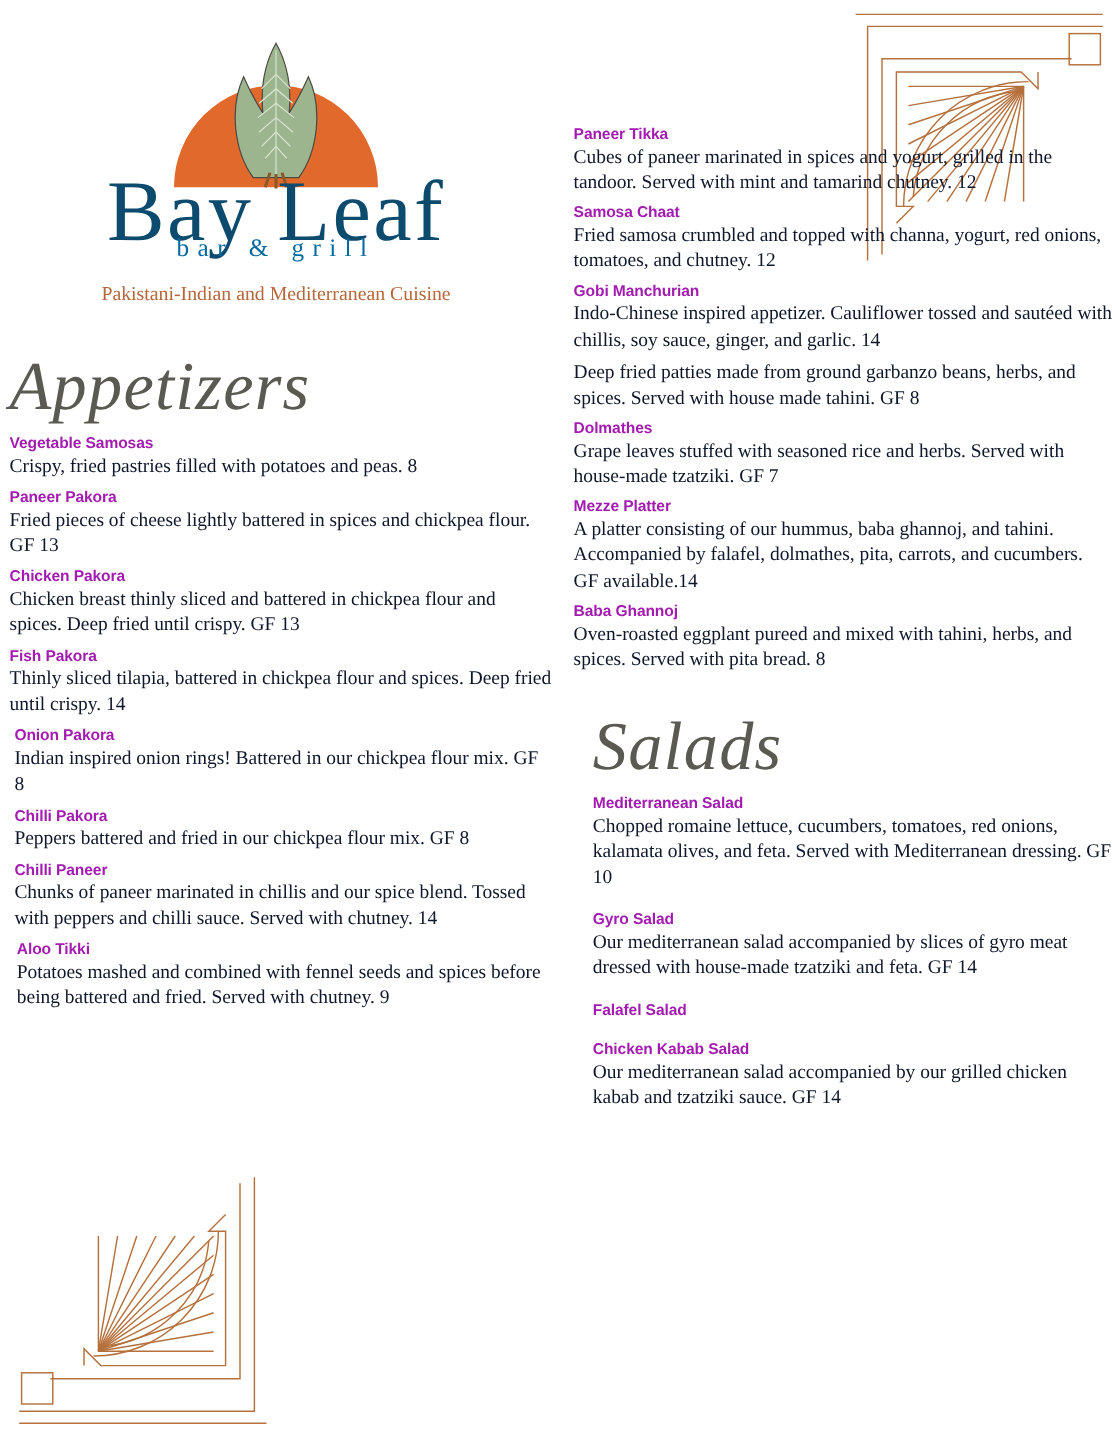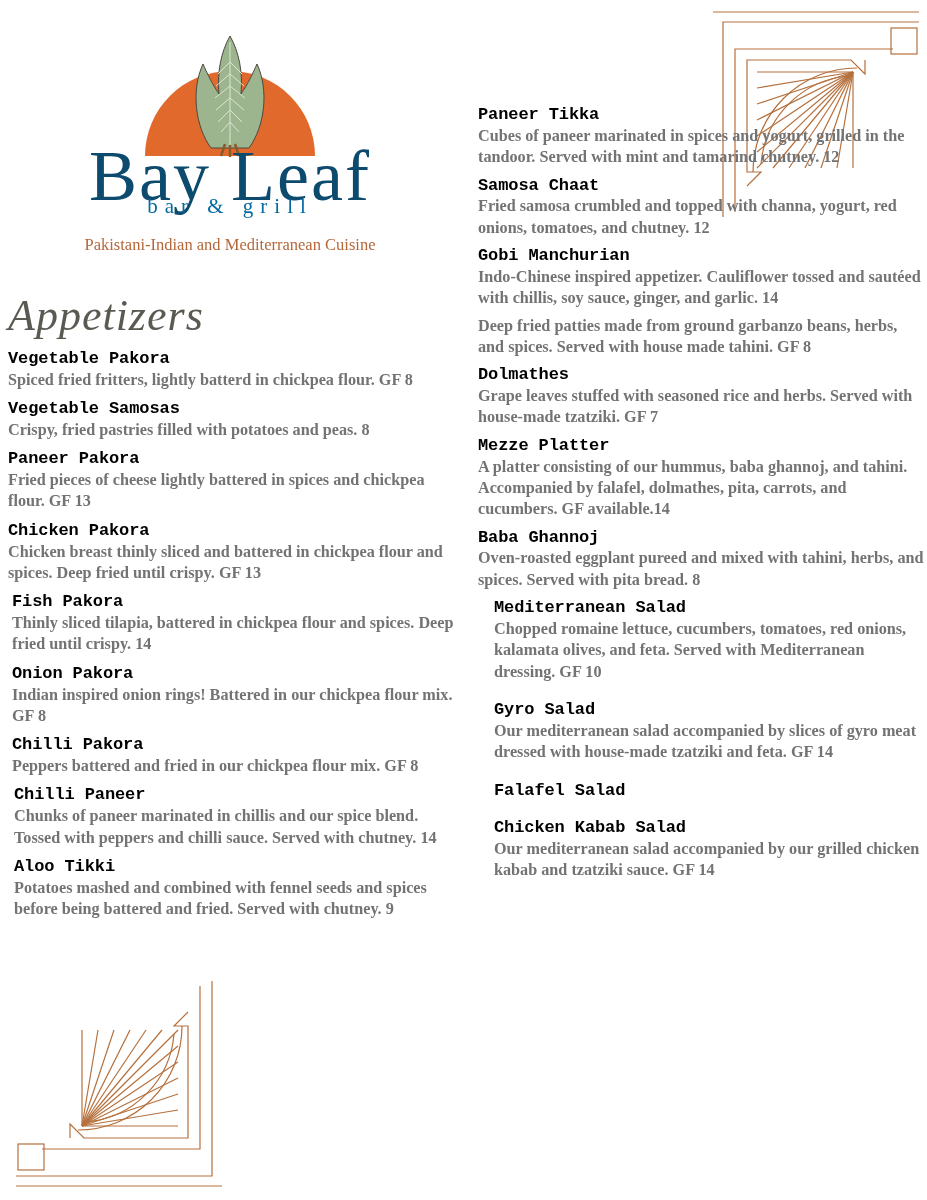--- a/index.html
+++ b/index.html
@@ -94,52 +94,51 @@
     font-size: 16.5px;
     line-height: 1.18;
     color: #b5673a;
     margin-top: 16px;
   }
 
   
   .section-heading {
     font-family: "Liberation Serif", serif;
     font-style: italic;
-    font-size: 44px;
+    font-size: 57px;
     color: #5a5a52;
     letter-spacing: 1px;
     line-height: 1;
   }
   .heading-appetizers {
     margin: 6px 0 10px 8px;
   }
   .heading-salads {
     margin: 34px 0 10px 24px;
   }
 
   
   .menu-list { list-style: none; }
 
   .menu-item { margin-bottom: 7px; }
 
   .item-name {
-    font-family: Liberation Mono, monospace;
+    font-family: Liberation Sans, sans-serif;
     font-weight: bold;
-    font-size: 17px;
+    font-size: 13px;
     line-height: 1.28;
-    color: #000000;
+    color: #a21caf;
     letter-spacing: -0.1px;
   }
   .item-desc {
     font-family: "Liberation Serif", serif;
     font-size: 16.2px;
     line-height: 1.32;
-    color: #737373;
+    color: #0f172a;
     margin-top: 0px;
-    font-weight: bold;
   }
 
   .col-left .menu-list { padding-left: 8px; }
   .col-left .menu-item:nth-child(n+5) { padding-left: 4px; }
   .col-left .menu-item:nth-child(n+8) { padding-left: 6px; }
 
   .col-right .menu-list.appetizers-right { padding-left: 8px; }
   .col-right .menu-list.salads { padding-left: 24px; }
   .col-right .salads .menu-item { margin-bottom: 16px; }
   .col-right .appetizers-right .menu-item { margin-bottom: 6px; }
@@ -231,24 +230,20 @@
 
         <div class="wordmark">Bay Leaf</div>
         <div class="sub-wordmark">bar &amp; grill</div>
         <div class="tagline">Pakistani-Indian and Mediterranean Cuisine</div>
       </div>
 
       <div class="section-heading heading-appetizers">Appetizers</div>
 
       <ul class="menu-list appetizers-left">
         <li class="menu-item">
-          <div class="item-name">Vegetable Pakora</div>
-          <div class="item-desc">Spiced fried fritters, lightly batterd in chickpea flour. GF 8</div>
-        </li>
-        <li class="menu-item">
           <div class="item-name">Vegetable Samosas</div>
           <div class="item-desc">Crispy, fried pastries filled with potatoes and peas. 8</div>
         </li>
         <li class="menu-item">
           <div class="item-name">Paneer Pakora</div>
           <div class="item-desc">Fried pieces of cheese lightly battered in spices and chickpea flour. GF 13</div>
         </li>
         <li class="menu-item">
           <div class="item-name">Chicken Pakora</div>
           <div class="item-desc">Chicken breast thinly sliced and battered in chickpea flour and spices. Deep fried until crispy. GF 13</div>
@@ -301,20 +296,21 @@
         <li class="menu-item">
           <div class="item-name">Mezze Platter</div>
           <div class="item-desc">A platter consisting of our hummus, baba ghannoj, and tahini. Accompanied by falafel, dolmathes, pita, carrots, and cucumbers. GF available.14</div>
         </li>
         <li class="menu-item">
           <div class="item-name">Baba Ghannoj</div>
           <div class="item-desc">Oven-roasted eggplant pureed and mixed with tahini, herbs, and spices. Served with pita bread. 8</div>
         </li>
       </ul>
 
+      <div class="section-heading heading-salads">Salads</div>
 
       <ul class="menu-list salads">
         <li class="menu-item">
           <div class="item-name">Mediterranean Salad</div>
           <div class="item-desc">Chopped romaine lettuce, cucumbers, tomatoes, red onions, kalamata olives, and feta. Served with Mediterranean dressing. GF 10</div>
         </li>
         <li class="menu-item">
           <div class="item-name">Gyro Salad</div>
           <div class="item-desc">Our mediterranean salad accompanied by slices of gyro meat dressed with house-made tzatziki and feta. GF 14</div>
         </li>

